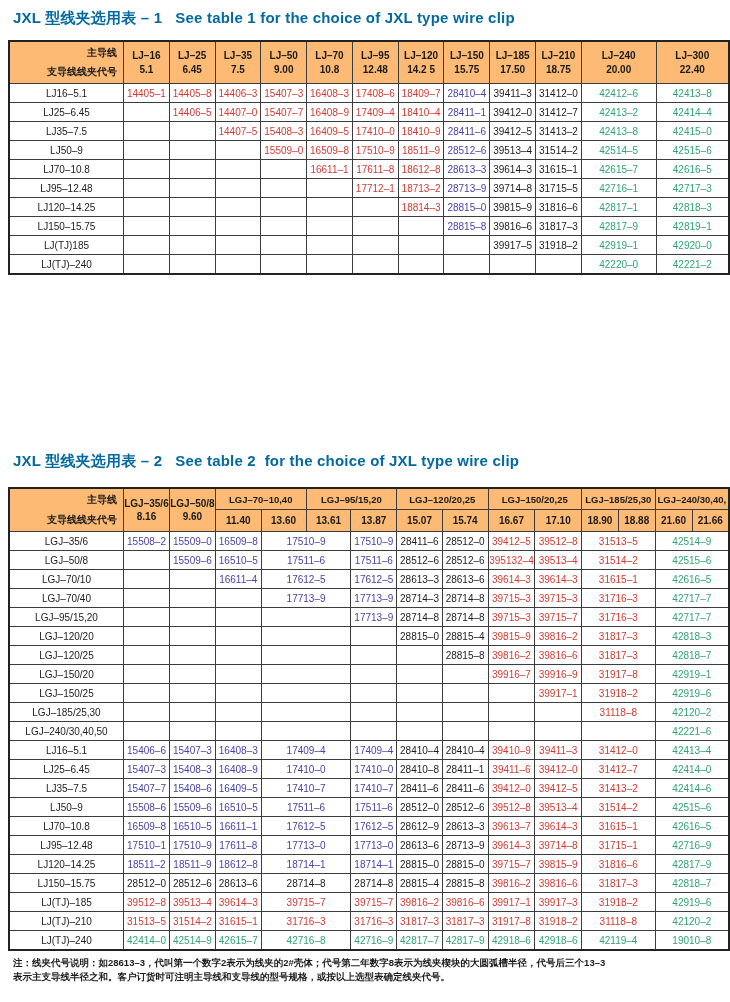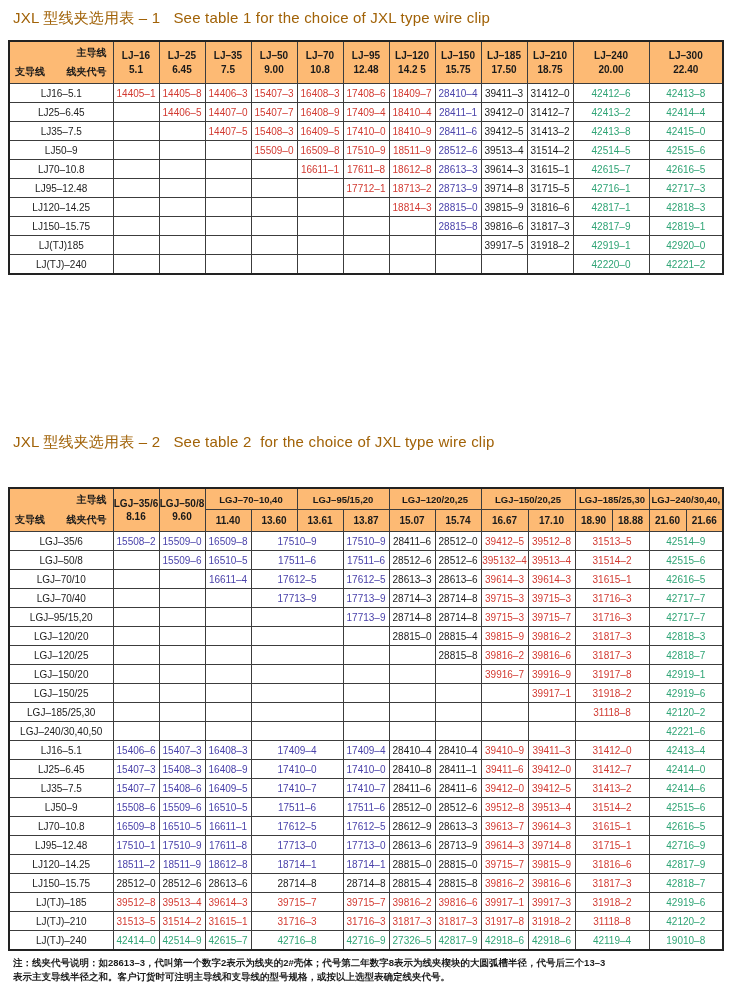--- a/index.html
+++ b/index.html
@@ -1,25 +1,25 @@
 <!DOCTYPE html>
 <html><head>
 <meta charset="utf-8">
 <style>
   html,body { margin:0; padding:0; }
   body {
     width:730px; height:1002px; background:#ffffff; position:relative;
     font-family:"Liberation Sans","DejaVu Sans",sans-serif; color:#1a1a1a;
   }
   .title {
-    position:absolute; left:13px; font-size:15px; font-weight:normal;
-    color:#a16207; white-space:pre; letter-spacing:0.2px;
+    position:absolute; left:13px; font-size:15px; font-weight:bold;
+    color:#0369a1; white-space:pre; letter-spacing:0.2px;
   }
   #title1 { top:9px; }
-  #title2 { top:433px; }
+  #title2 { top:452px; }
 
   table {
     position:absolute; left:8px; border-collapse:collapse; table-layout:fixed;
     background:#fff; border:2px solid #222;
   }
   #t1 { top:40px; }
   #t2 { top:487px; }
 
   th, td {
     border:1px solid #3c3c3c; padding:0; overflow:hidden; white-space:nowrap;
@@ -34,21 +34,21 @@
 
   td { height:18px; font-size:10px; }
   td.rowlabel { color:#1c1c1c; }
 
   th.corner { padding:0; }
   .corner-wrap {
     display:flex; flex-direction:column; justify-content:space-between;
     height:100%; box-sizing:border-box; padding:4px 6px 4px 5px; font-size:10px;
   }
   .corner-top { text-align:right; }
-  .corner-bot { display:flex; justify-content:space-between; }
+  .corner-bot { display:flex; justify-content:space-between;margin-left:32px; }
 
   .footnote {
     position:absolute; left:13px; top:956px; width:706px;
     font-size:9.5px; font-weight:bold; line-height:1.5; color:#1b1b1b;
   }
 </style>
 </head>
 <body>
 
 <div class="page">
@@ -639,21 +639,21 @@
           <td class="val" colspan="2" style="color: rgb(210, 58, 49);">31118–8</td>
           <td class="val" colspan="2" style="color: rgb(47, 164, 117);">42120–2</td>
         </tr>
         <tr>
           <td class="rowlabel">LJ(TJ)–240</td>
           <td class="val" style="color: rgb(47, 164, 117);">42414–0</td>
           <td class="val" style="color: rgb(47, 164, 117);">42514–9</td>
           <td class="val" style="color: rgb(47, 164, 117);">42615–7</td>
           <td class="val" colspan="2" style="color: rgb(47, 164, 117);">42716–8</td>
           <td class="val" style="color: rgb(47, 164, 117);">42716–9</td>
-          <td class="val" style="color: rgb(47, 164, 117);">27326–5</td>
+          <td class="val" style="color: rgb(47, 164, 117);">42817–7</td>
           <td class="val" style="color: rgb(47, 164, 117);">42817–9</td>
           <td class="val" style="color: rgb(47, 164, 117);">42918–6</td>
           <td class="val" style="color: rgb(47, 164, 117);">42918–6</td>
           <td class="val" colspan="2" style="color: rgb(47, 164, 117);">42119–4</td>
           <td class="val" colspan="2" style="color: rgb(47, 164, 117);">19010–8</td>
         </tr>
       </tbody>
     </table>
 
   <div class="footnote">

